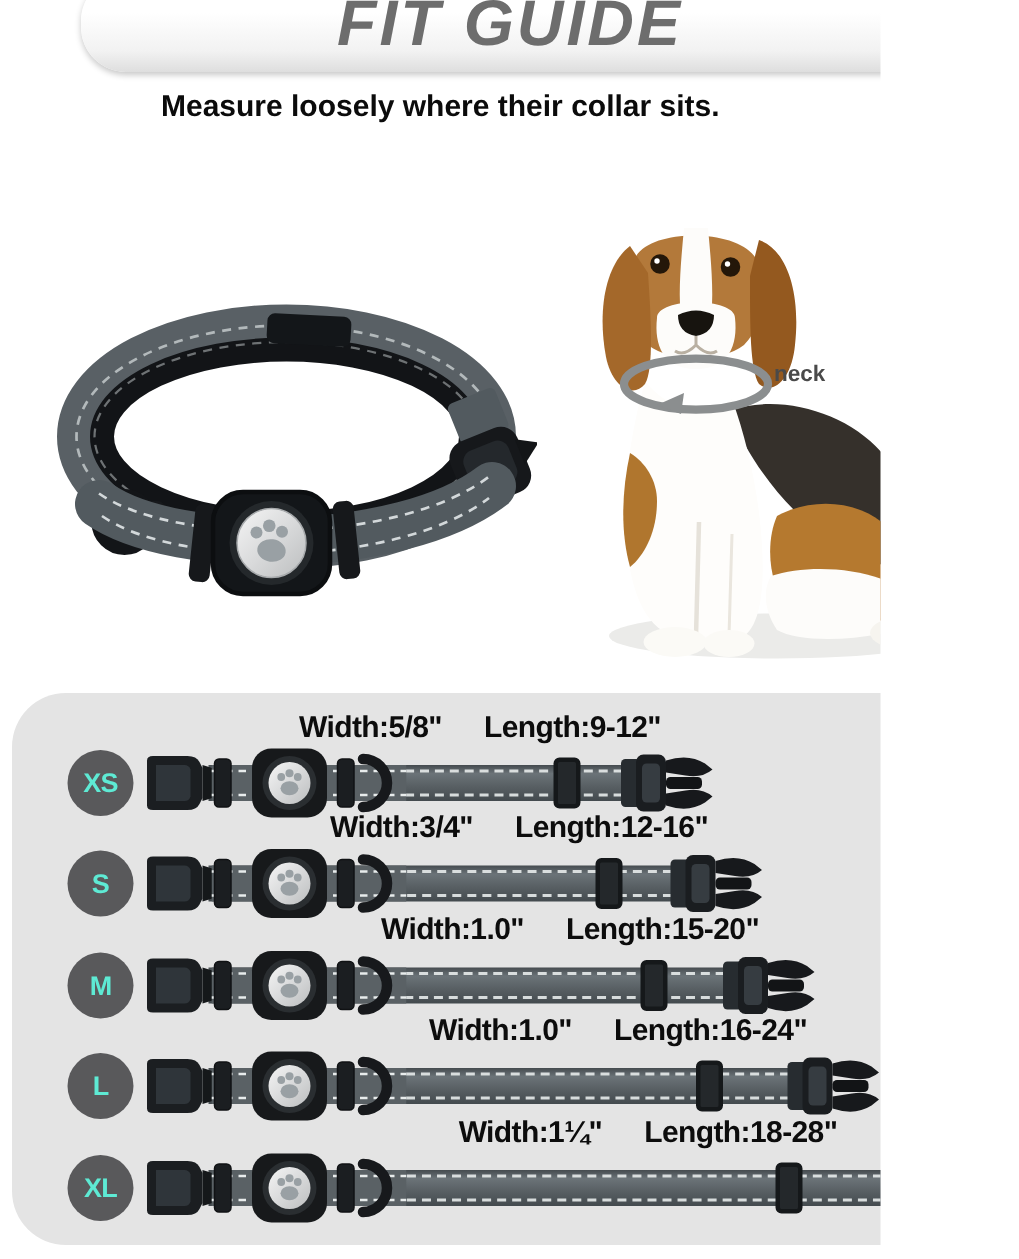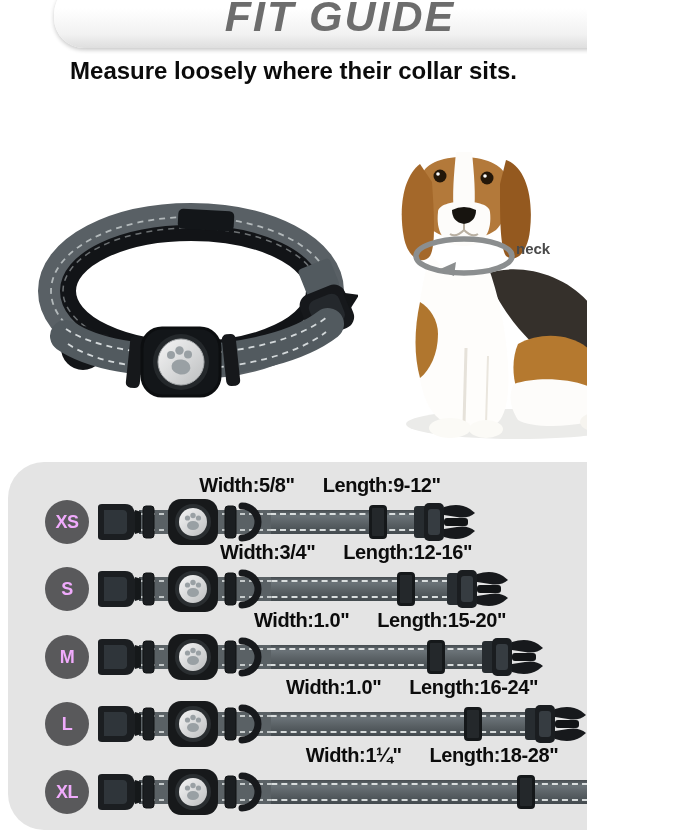--- a/index.html
+++ b/index.html
@@ -7,39 +7,39 @@
           font-family:"Liberation Sans", sans-serif;}
 
   
   .title-band{position:absolute;left:54px;top:-16px;width:572px;height:64px;border-radius:30px;
               background:linear-gradient(180deg,#ffffff 38%,#f2f2f2 78%,#dedede 100%);
               box-shadow:0 2px 4px rgba(0,0,0,.22);}
   .page-title{display:block;padding-top:11px;text-align:center;
               font-size:43px;line-height:43px;font-weight:bold;font-style:italic;
               letter-spacing:2px;color:var(--title-gray,#6d6d6d);}
   .subtitle{position:absolute;top:55px;left:0;width:100%;text-align:center;
-            font-size:24px;line-height:32px;font-weight:bold;color:#0b0b0b;}
+            font-size:20px;line-height:32px;font-weight:bold;color:#0b0b0b;}
 
   
   .hero-collar{position:absolute;left:28px;top:196px;width:330px;height:220px;}
   .hero-dog{position:absolute;left:368px;top:134px;width:292px;height:310px;}
   .neck-text{font-size:15px;font-weight:bold;fill:#4a4a4a;}
 
   
   .size-panel{position:absolute;left:8px;top:462px;width:663px;height:368px;
               background:var(--panel-bg,#e4e4e4);border-radius:36px;}
   .size-row{position:absolute;left:0;right:0;height:74px;}
   .r0{top:12px}.r1{top:79px}.r2{top:147px}.r3{top:214px}.r4{top:282px}
   .row-text{position:absolute;top:0;width:320px;text-align:center;white-space:nowrap;
             font-weight:bold;font-size:20px;letter-spacing:-0.4px;color:#0c0c0c;}
   .r0 .row-text{left:152px}.r1 .row-text{left:178px}.r2 .row-text{left:212px}
   .r3 .row-text{left:244px}.r4 .row-text{left:264px}
   .row-text .len{margin-left:28px}
   .size-badge{position:absolute;left:37px;top:26px;width:44px;height:44px;border-radius:50%;
-              background:var(--size-badge,#59595b);color:#f0abfc;font-weight:bold;font-size:18px;
+              background:var(--size-badge,#59595b);color:#5eead4;font-weight:bold;font-size:18px;
               letter-spacing:-0.5px;display:flex;align-items:center;justify-content:center;}
   .collar{position:absolute;top:24px;left:87px;height:48px;}
   .r0 .collar{width:382px}.r1 .collar{width:415px}.r2 .collar{width:450px}
   .r3 .collar{width:493px}.r4 .collar{width:555px}
   .bk-left{position:absolute;left:0;top:0;width:58px;height:48px}
   .bk-right{position:absolute;right:0;top:0;width:64px;height:48px}
   .tag-asm{position:absolute;left:46px;top:0;width:130px;height:48px}
   .strap{position:absolute;left:44px;right:50px;top:12px;height:24px;
          background:linear-gradient(180deg,#454b4f 0%,#6b7378 24%,#596064 58%,#434a4e 100%);}
   .stitch{position:absolute;left:2px;right:2px;height:0;border-top:2px dashed #e7ebeb;opacity:.9}

